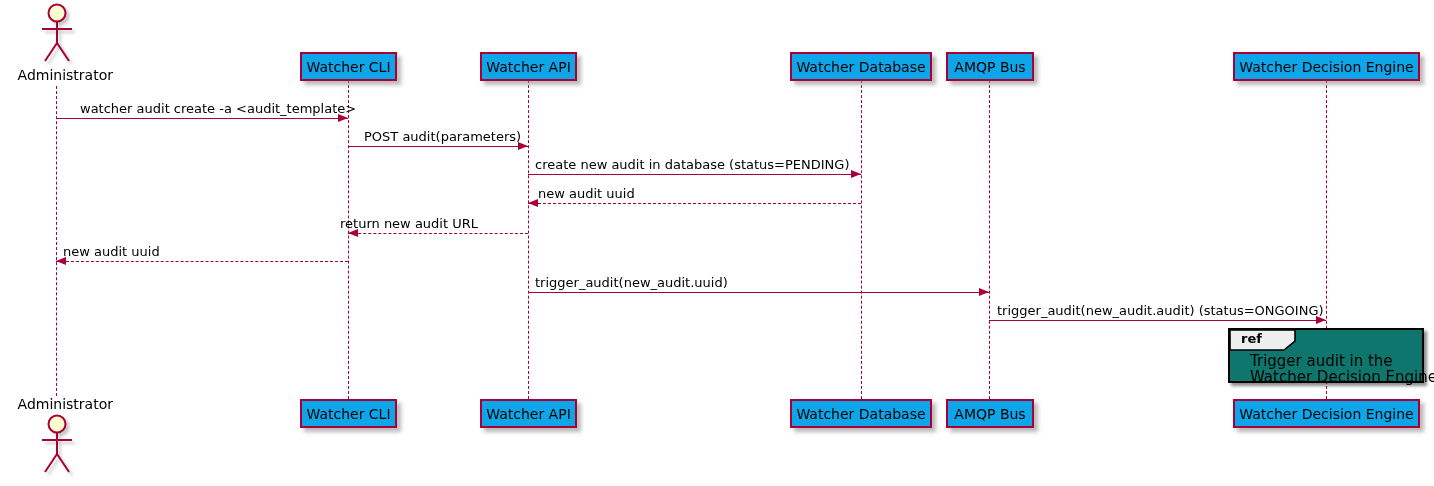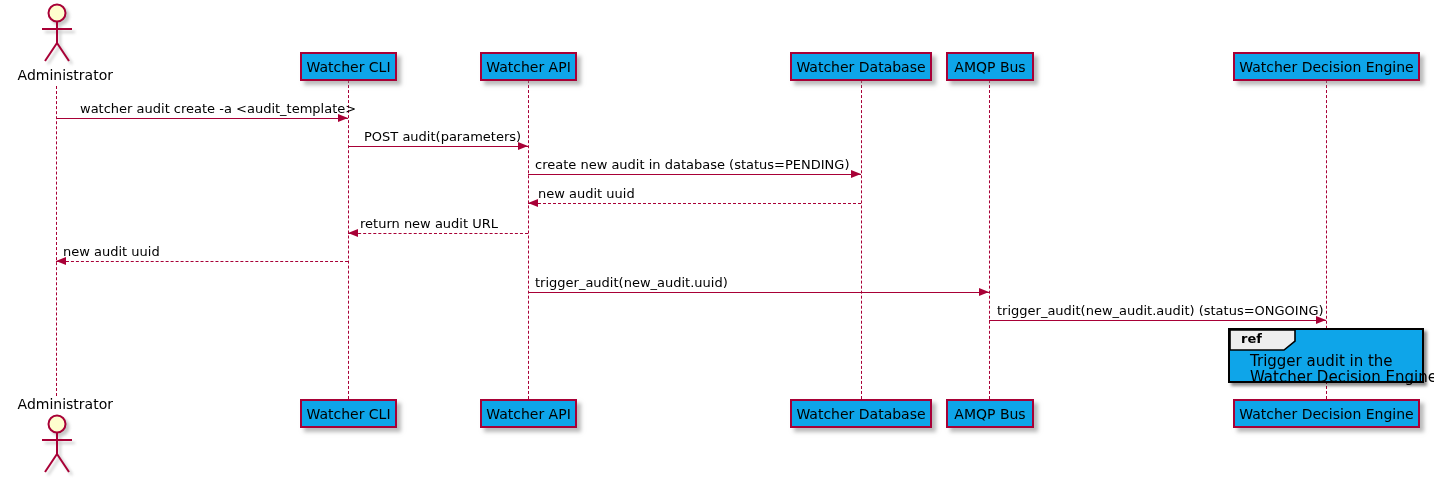--- a/index.html
+++ b/index.html
@@ -59,21 +59,21 @@
     position: absolute;
     font-size: 14px;
     text-align: right;
     white-space: nowrap;
   }
   .actor-figure { position: absolute; filter: drop-shadow(3px 3px 1.5px rgba(130,130,130,0.45)); }
   
   .ref-box {
     position: absolute;
     box-sizing: border-box;
-    background: #0ea5e9;
+    background: #0f766e;
     border: 2px solid #000000;
     box-shadow: 3px 3px 3px rgba(0,0,0,0.45);
   }
   .ref-tab { position: absolute; left: -1px; top: -1px; }
   .ref-tab-label {
     position: absolute;
     left: 11px; top: 1px;
     font-size: 13px;
     font-weight: bold;
   }
@@ -129,21 +129,21 @@
     <div class="arrow-right" style="left:851px; top:170px;"></div>
   </div>
 
   <div>
     <div class="msg-label" style="left:538px; top:185px;">new audit uuid</div>
     <div class="msg-line dashed" style="left:528px; top:203px; width:333px;"></div>
     <div class="arrow-left" style="left:528px; top:199px;"></div>
   </div>
 
   <div>
-    <div class="msg-label" style="left:360px; top:215px;">return new audit URL</div>
+    <div class="msg-label" style="left:340px; top:215px;">return new audit URL</div>
     <div class="msg-line dashed" style="left:348px; top:233px; width:180px;"></div>
     <div class="arrow-left" style="left:348px; top:229px;"></div>
   </div>
 
   <div>
     <div class="msg-label" style="left:63px; top:243px;">new audit uuid</div>
     <div class="msg-line dashed" style="left:56px; top:261px; width:292px;"></div>
     <div class="arrow-left" style="left:56px; top:257px;"></div>
   </div>
 

